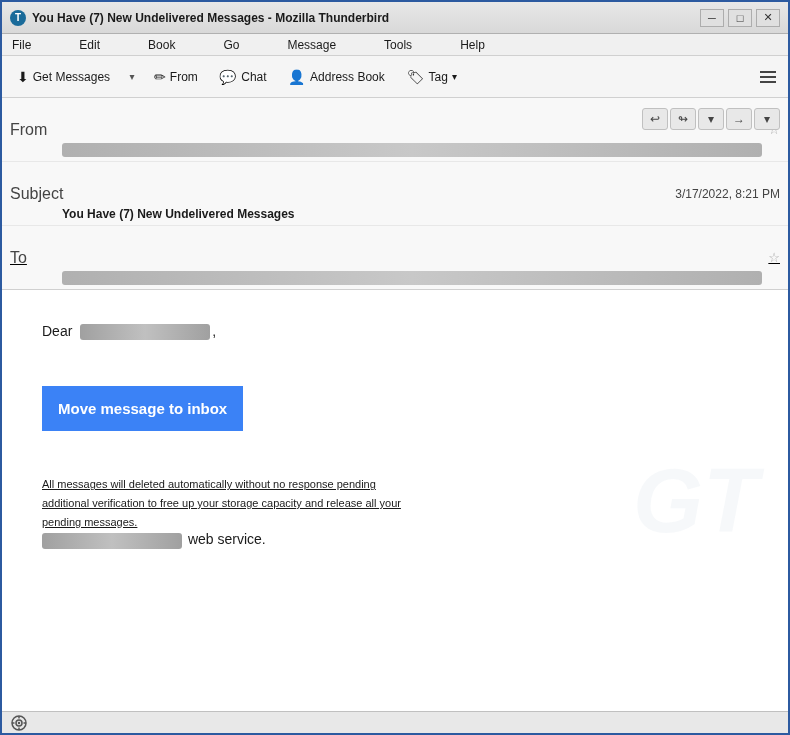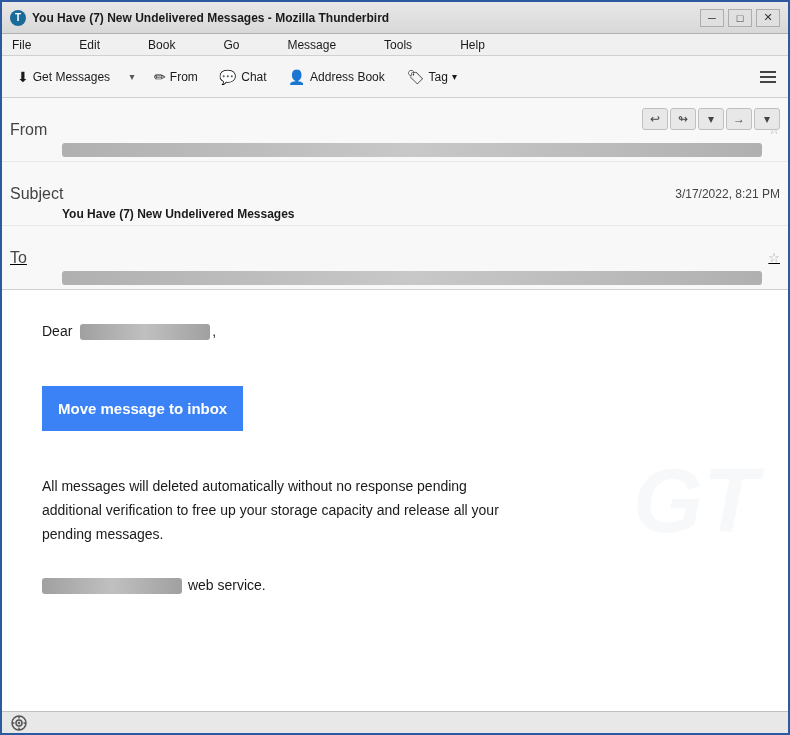--- a/index.html
+++ b/index.html
@@ -288,28 +288,28 @@
       font-weight: bold;
       padding: 14px 16px;
       border-radius: 0;
       cursor: pointer;
       margin: 20px 0;
       border: none;
       text-decoration: none;
     }
 
     .email-footer-text {
-      font-size: 14px;
+      font-size: 11px;
       color: #1a1a1a;
       line-height: 1.7;
       margin-top: 20px;
+      text-decoration: underline;
     }
 
     .email-signature {
-      margin-top: 30px;
       font-size: 14px;
       color: #1a1a1a;
     }
 
     
     .status-bar {
       height: 22px;
       background: #e8e8e8;
       border-top: 1px solid #c0c0c0;
       display: flex;

